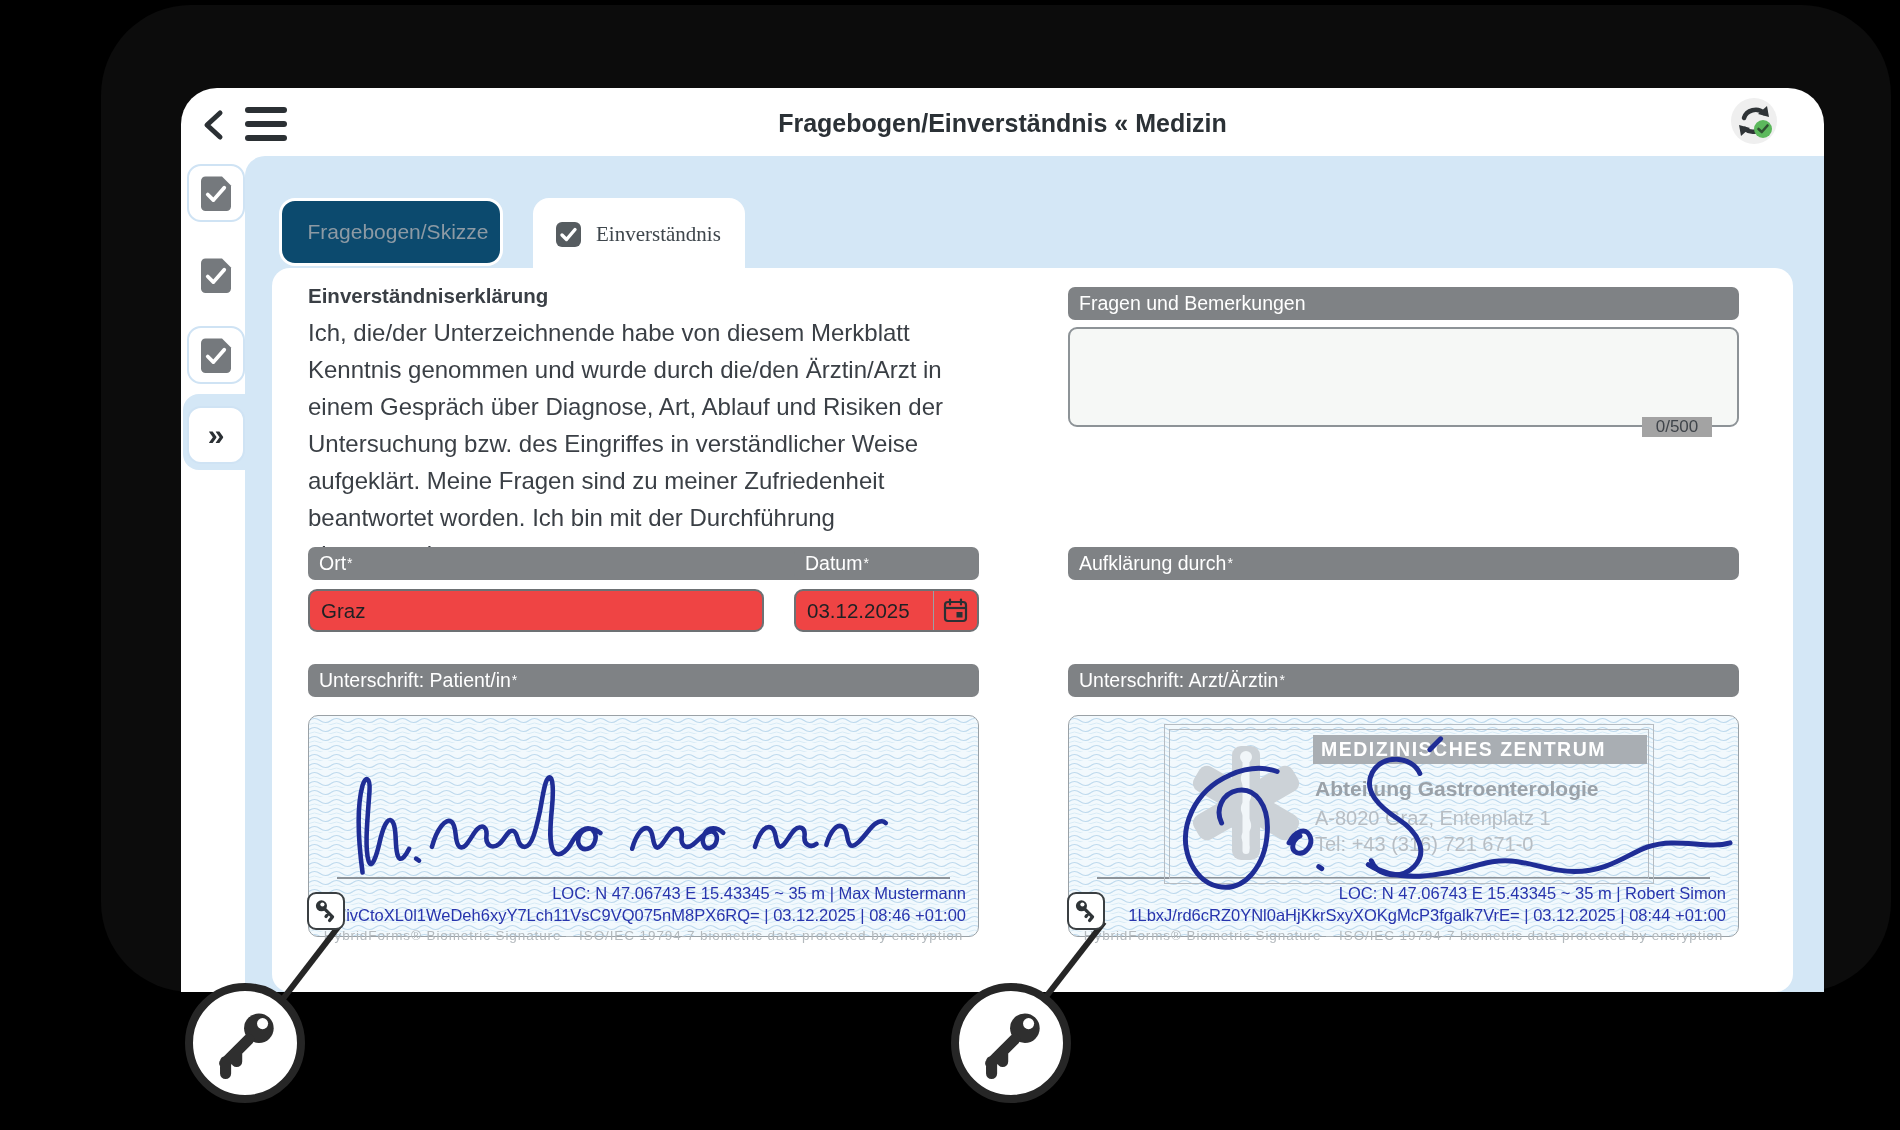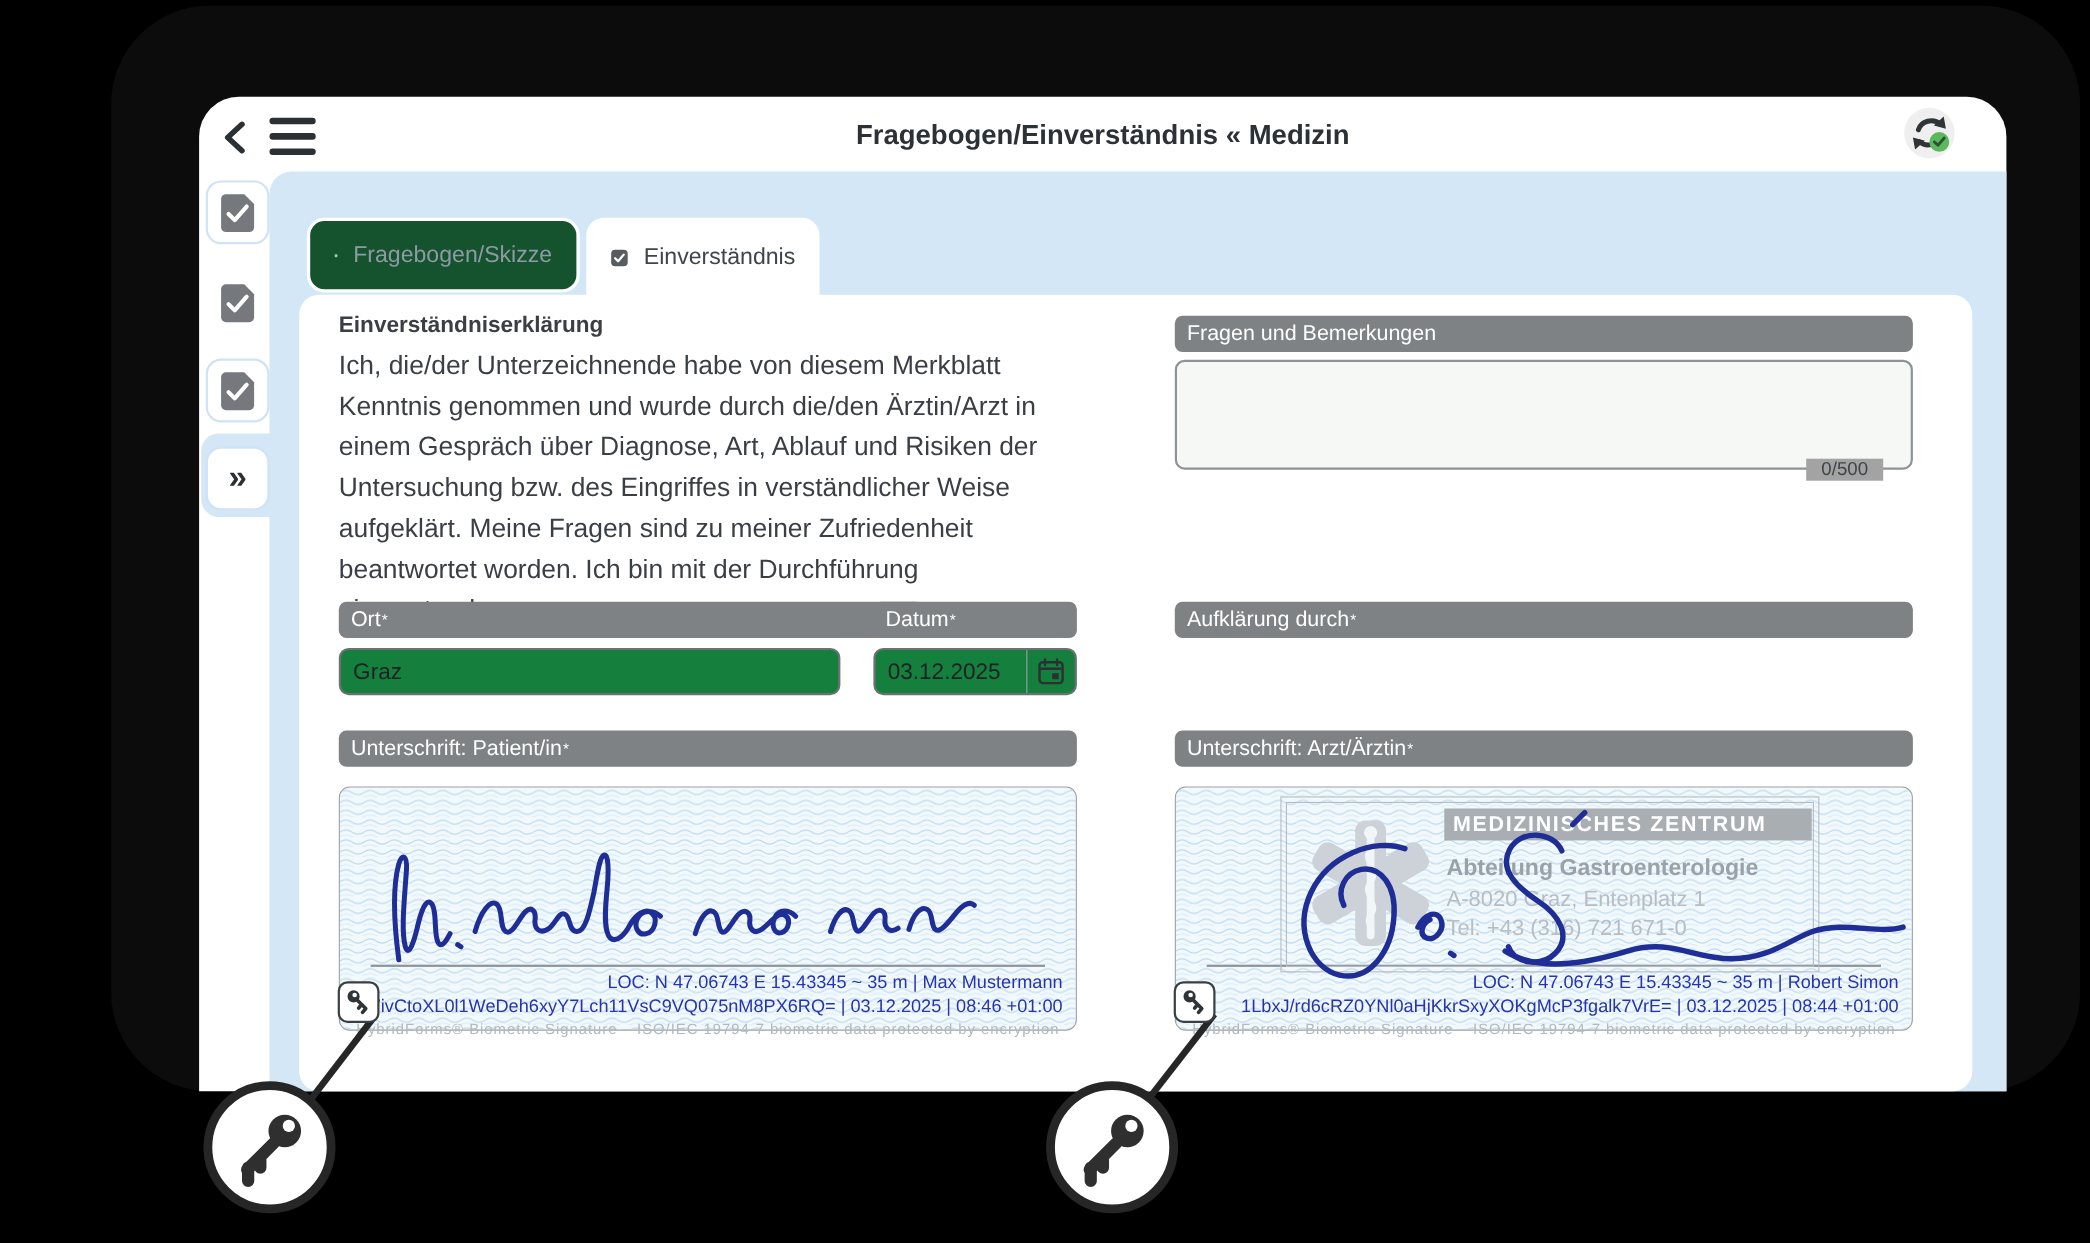--- a/index.html
+++ b/index.html
@@ -18,37 +18,37 @@
   
   .panel{position:absolute;left:64px;top:68px;width:1579px;height:836px;background:#d4e7f6;border-radius:20px 0 0 0;}
   
   .side-notch{position:absolute;left:2px;top:238px;width:76px;height:76px;background:#d4e7f6;border-radius:16px 0 0 16px;}
   .side-btn{position:absolute;left:6px;width:58px;height:58px;background:#fff;border:2.5px solid #cfe3f4;
             border-radius:14px;display:flex;align-items:center;justify-content:center;cursor:pointer;}
   .side-btn.on-blue{background:transparent;border-color:transparent;}
   .side-btn .gg{font-size:30px;font-weight:bold;color:#2b3034;line-height:1;}
   
   .tab{position:absolute;top:42px;height:68px;display:flex;align-items:center;gap:14px;padding:0 22px;cursor:pointer;}
-  .tab1{left:34px;width:248px;background:#14532d;border:3px solid #fff;border-radius:16px;justify-content:center;}
+  .tab1{left:34px;width:224px;background:#0c4a6e;border:3px solid #fff;border-radius:16px;justify-content:center;}
   .tab2{left:288px;width:212px;height:72px;background:#fff;border-radius:16px 16px 0 0;}
   .tab-label1{font-size:21px;color:#8d9aa4;}
-  .tab-label2{font-size:21px;color:#3e464c;}
+  .tab-label2{font-size:21px;color:#3e464c;font-family:Liberation Serif, serif;}
   
   .card{position:absolute;left:27px;top:112px;width:1521px;height:724px;background:#fff;border-radius:18px;}
   .consent-h{position:absolute;left:36px;top:16px;font-size:20.5px;font-weight:bold;color:#3a3f45;}
   .consent-b{position:absolute;left:36px;top:46px;width:640px;font-size:24px;line-height:37px;color:#3a3f45;}
   .gbar{position:absolute;height:33px;background:#7f8285;border-radius:7px;color:#fff;font-size:19.5px;
         display:flex;align-items:center;padding:0 11px;}
   .gbar sup{font-size:14px;margin-left:1px;transform:translateY(-1px);}
   .remarks-bar{left:796px;top:19px;width:671px;}
   .remarks-area{position:absolute;left:796px;top:59px;width:671px;height:100px;background:#f6f8f6;
                 border:2px solid #8d9397;border-radius:9px;resize:none;outline:none;font:inherit;}
   .remarks-count{position:absolute;left:1370px;top:149px;width:70px;text-align:center;font-size:17px;color:#3f444a;background:#a3a3a3;}
   .fbar{top:279px;}
-  .finput{position:absolute;top:321px;height:43px;background:#15803d;border:2px solid #6d7174;border-radius:9px;
+  .finput{position:absolute;top:321px;height:43px;background:#ef4444;border:2px solid #6d7174;border-radius:9px;
           font-size:20.5px;color:#1e2124;display:flex;align-items:center;padding:0 11px;}
   .cal-seg{position:absolute;right:0;top:0;bottom:0;width:44px;border-left:1.5px solid #9aa0a5;
            display:flex;align-items:center;justify-content:center;cursor:pointer;}
   .sbar{top:396px;}
   .sigbox{position:absolute;top:447px;width:671px;height:222px;background:#f2f9fd;border:1.5px solid #9aa1a6;
           border-radius:10px;}
   .waves{position:absolute;inset:0;width:100%;height:100%;border-radius:9px;}
   .signline{position:absolute;left:28px;right:28px;top:161px;height:1.5px;background:#8d9399;}
   .sig-ink{position:absolute;inset:0;width:100%;height:100%;}
   .meta{position:absolute;right:12px;text-align:right;color:#2734ad;font-size:16.5px;white-space:nowrap;}

